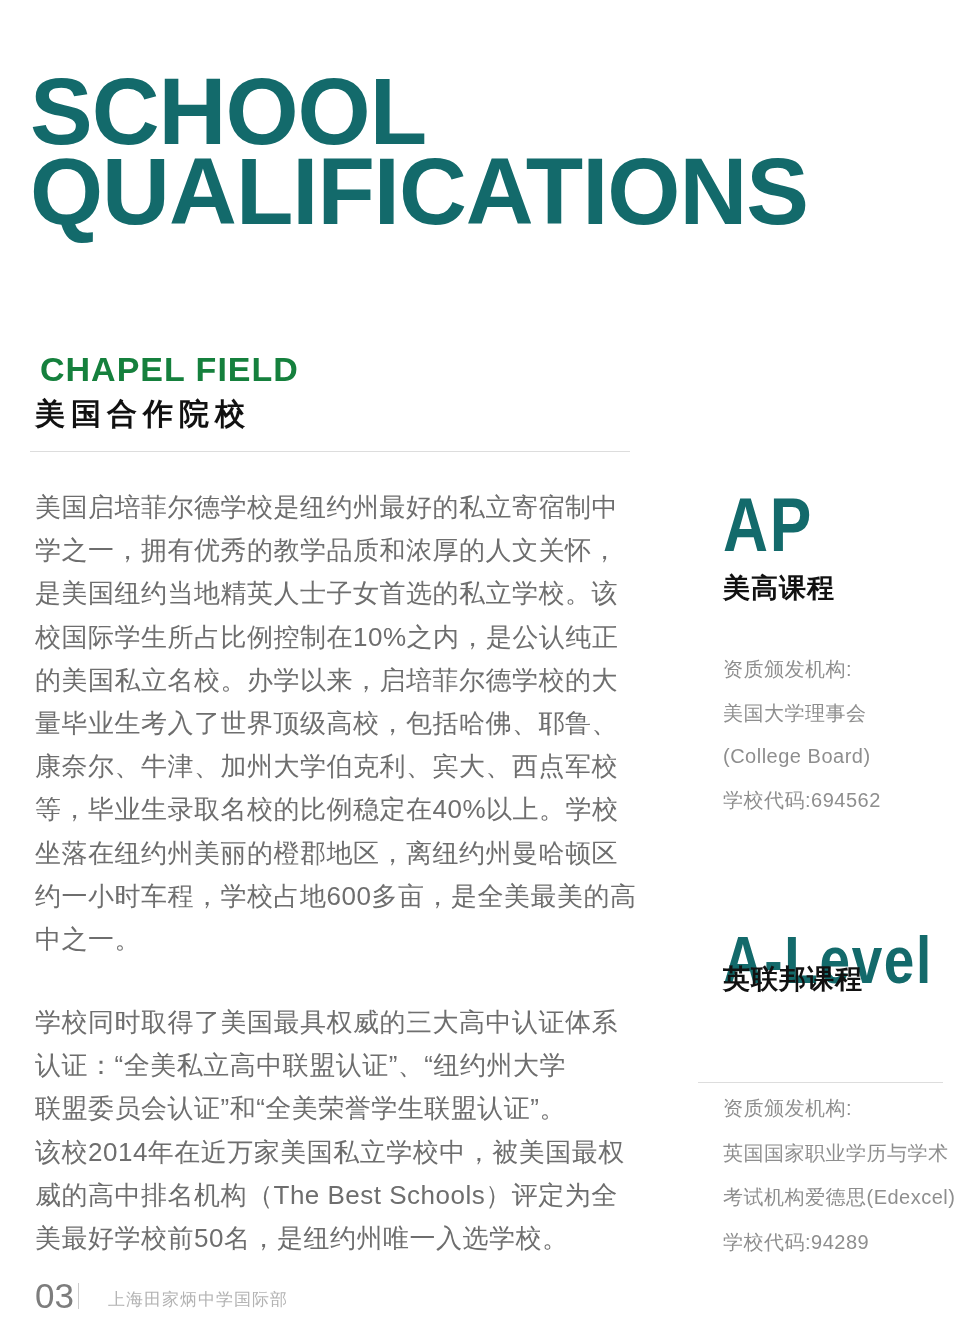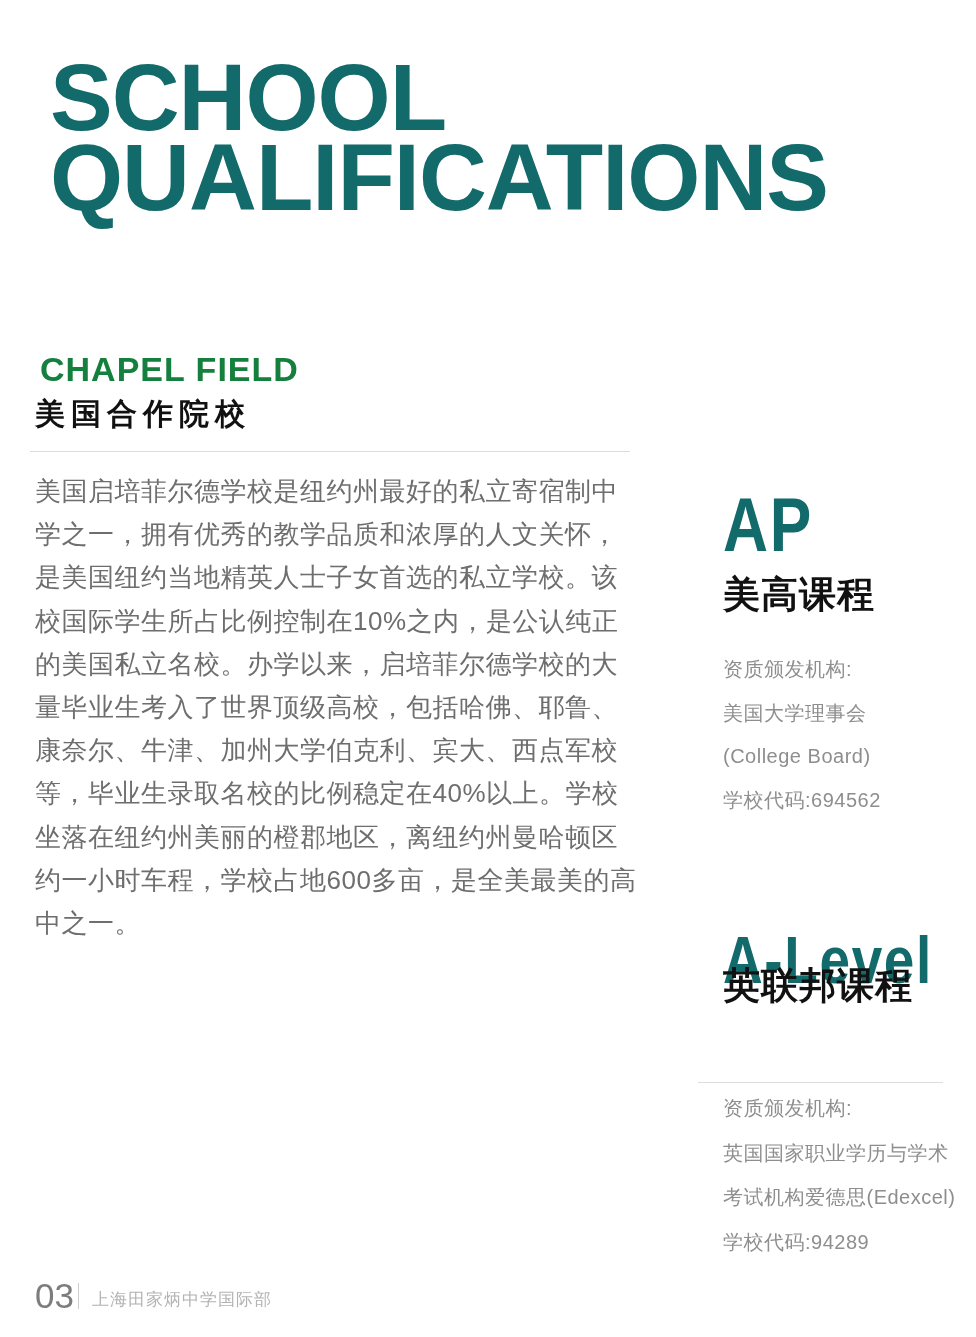--- a/index.html
+++ b/index.html
@@ -6,26 +6,25 @@
   .page{
     position:relative;
     width:976px;height:1337px;
     margin:0 auto;
     background:#ffffff;
     font-family:"Liberation Sans", sans-serif;
     overflow:hidden;
   }
   
   .main-title{
-    position:absolute;left:30px;top:58px;
+    position:absolute;left:30px;top:72px;
     font-size:94px;font-weight:bold;
     line-height:0.85;letter-spacing:-1px;
     color:#136a6b;
     white-space:pre-line;
-    margin-left:20px;
   }
   .main-title-cn{
     position:absolute;left:35px;top:240px;
     font-size:44px;font-weight:bold;letter-spacing:7px;
     color:#111111;
   }
   .section-heading{
     position:absolute;left:40px;top:350px;
     font-size:34px;font-weight:bold;letter-spacing:1px;
     color:#15803d;
@@ -37,35 +36,36 @@
   }
   .divider{
     position:absolute;height:1px;background:#dddddd;
   }
   .divider-left{left:30px;top:451px;width:600px;}
   .body-para{
     position:absolute;left:35px;width:620px;
     font-size:26px;font-weight:300;letter-spacing:0.5px;
     line-height:43.2px;color:#6e6e6e;
     white-space:pre-line;
+    margin-top:16px;
   }
   .body-para-1{top:470px;}
   .body-para-2{top:985px;}
   
   .side-title{
     position:absolute;left:723px;
     font-weight:bold;color:#136a6b;line-height:1;
     transform:scaleX(0.82);transform-origin:0 0;
     letter-spacing:2px;white-space:nowrap;
   }
   .ap-title{top:487px;font-size:76px;}
   .alevel-title{top:926px;font-size:67px;}
   .side-subtitle{
     position:absolute;left:723px;
-    font-size:37px;font-weight:bold;color:#111111;
+    font-size:27px;font-weight:bold;color:#111111;
     letter-spacing:1px;
   }
   .ap-subtitle{top:570px;}
   .alevel-subtitle{top:961px;}
   .side-details{
     position:absolute;left:723px;width:240px;
     font-size:20px;color:#8e8e8e;font-weight:400;
     line-height:43.5px;white-space:pre-line;letter-spacing:0.5px;
   }
   .ap-details{top:648px;}
@@ -74,21 +74,21 @@
   
   .page-number{
     position:absolute;left:35px;top:1276px;
     font-size:35px;color:#7d7d7d;font-weight:400;text-align:right;
   }
   .footer-sep{
     position:absolute;left:78px;top:1283px;
     width:1px;height:26px;background:#cccccc;
   }
   .footer-org{
-    position:absolute;left:92px;top:1288px;
+    position:absolute;left:108px;top:1288px;
     font-size:17px;color:#b3b3b3;letter-spacing:1px;
   }
 </style>
 </head>
 <body>
 
 <div class="page">
 
   <div class="main-title">SCHOOL
 QUALIFICATIONS</div>
@@ -105,20 +105,26 @@
 是美国纽约当地精英人士子女首选的私立学校。该
 校国际学生所占比例控制在10%之内，是公认纯正
 的美国私立名校。办学以来，启培菲尔德学校的大
 量毕业生考入了世界顶级高校，包括哈佛、耶鲁、
 康奈尔、牛津、加州大学伯克利、宾大、西点军校
 等，毕业生录取名校的比例稳定在40%以上。学校
 坐落在纽约州美丽的橙郡地区，离纽约州曼哈顿区
 约一小时车程，学校占地600多亩，是全美最美的高
 中之一。</div>
 
+  <div class="body-para body-para-2">学校同时取得了美国最具权威的三大高中认证体系
+认证：“全美私立高中联盟认证”、“纽约州大学
+联盟委员会认证”和“全美荣誉学生联盟认证”。
+该校2014年在近万家美国私立学校中，被美国最权
+威的高中排名机构（The Best Schools）评定为全
+美最好学校前50名，是纽约州唯一入选学校。</div>
 
   <div class="side-title ap-title">AP</div>
 
   <div class="side-subtitle ap-subtitle">美高课程</div>
 
   <div class="side-details ap-details">资质颁发机构:
 美国大学理事会
 (College Board)
 学校代码:694562</div>
 

